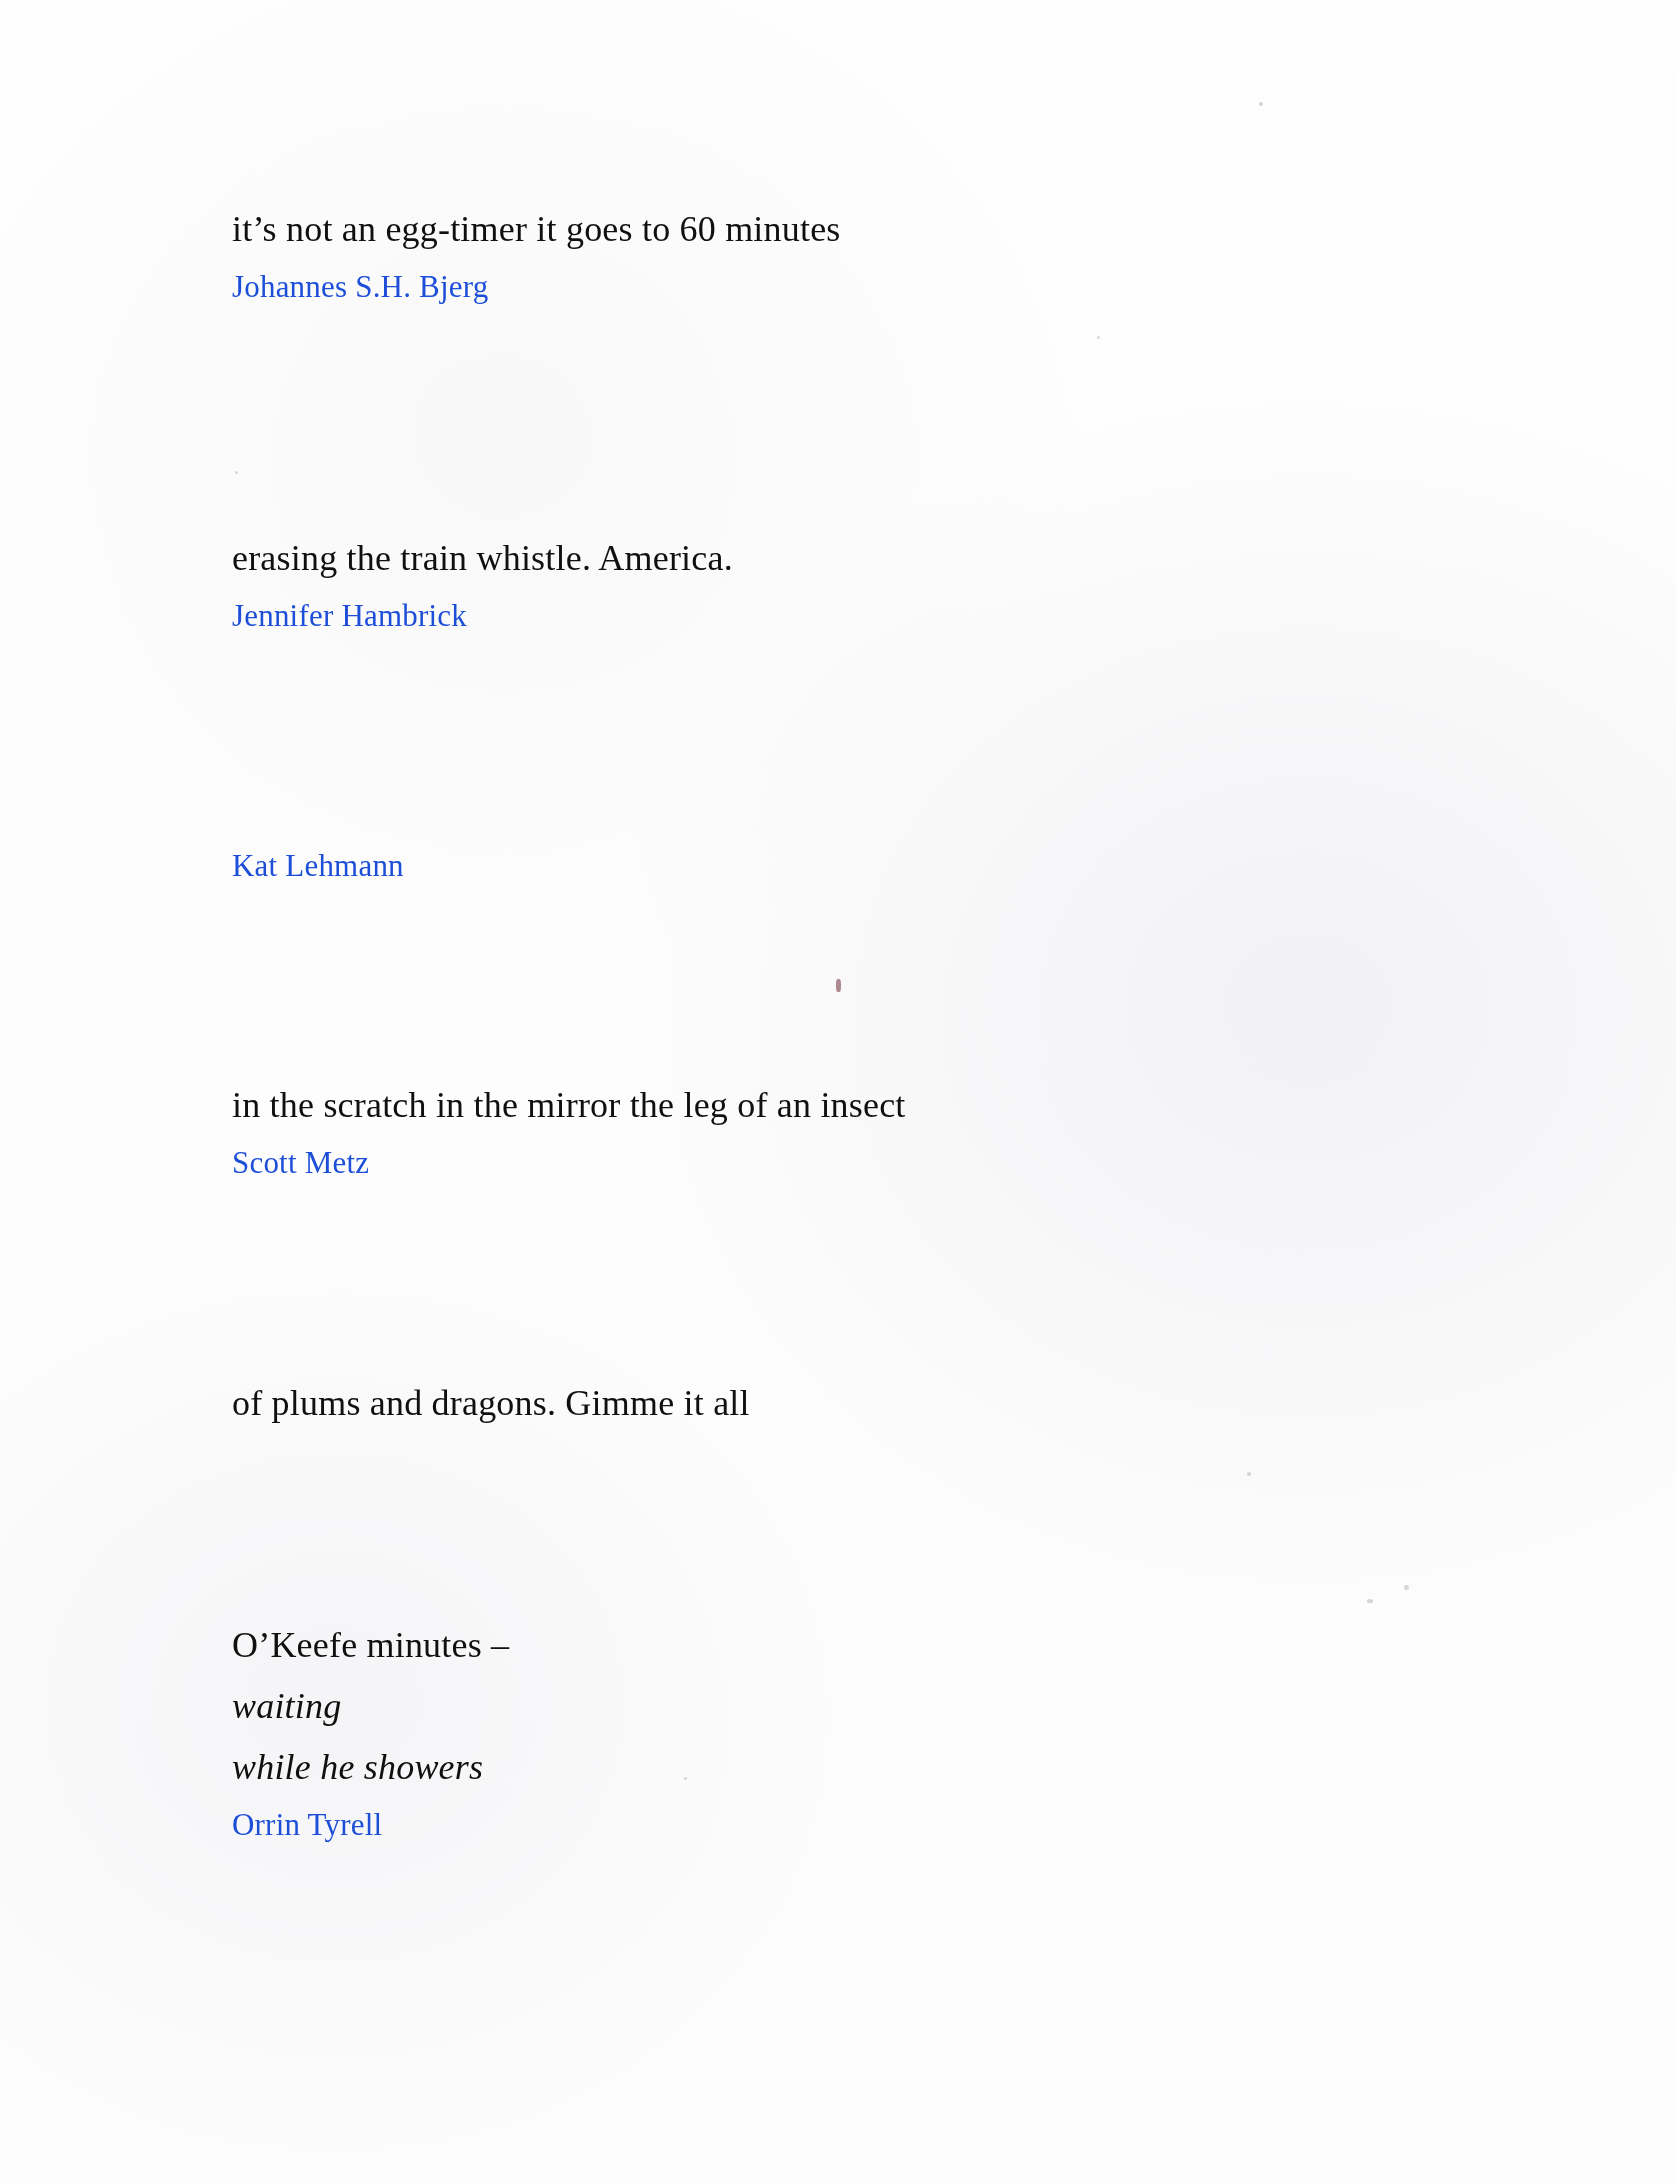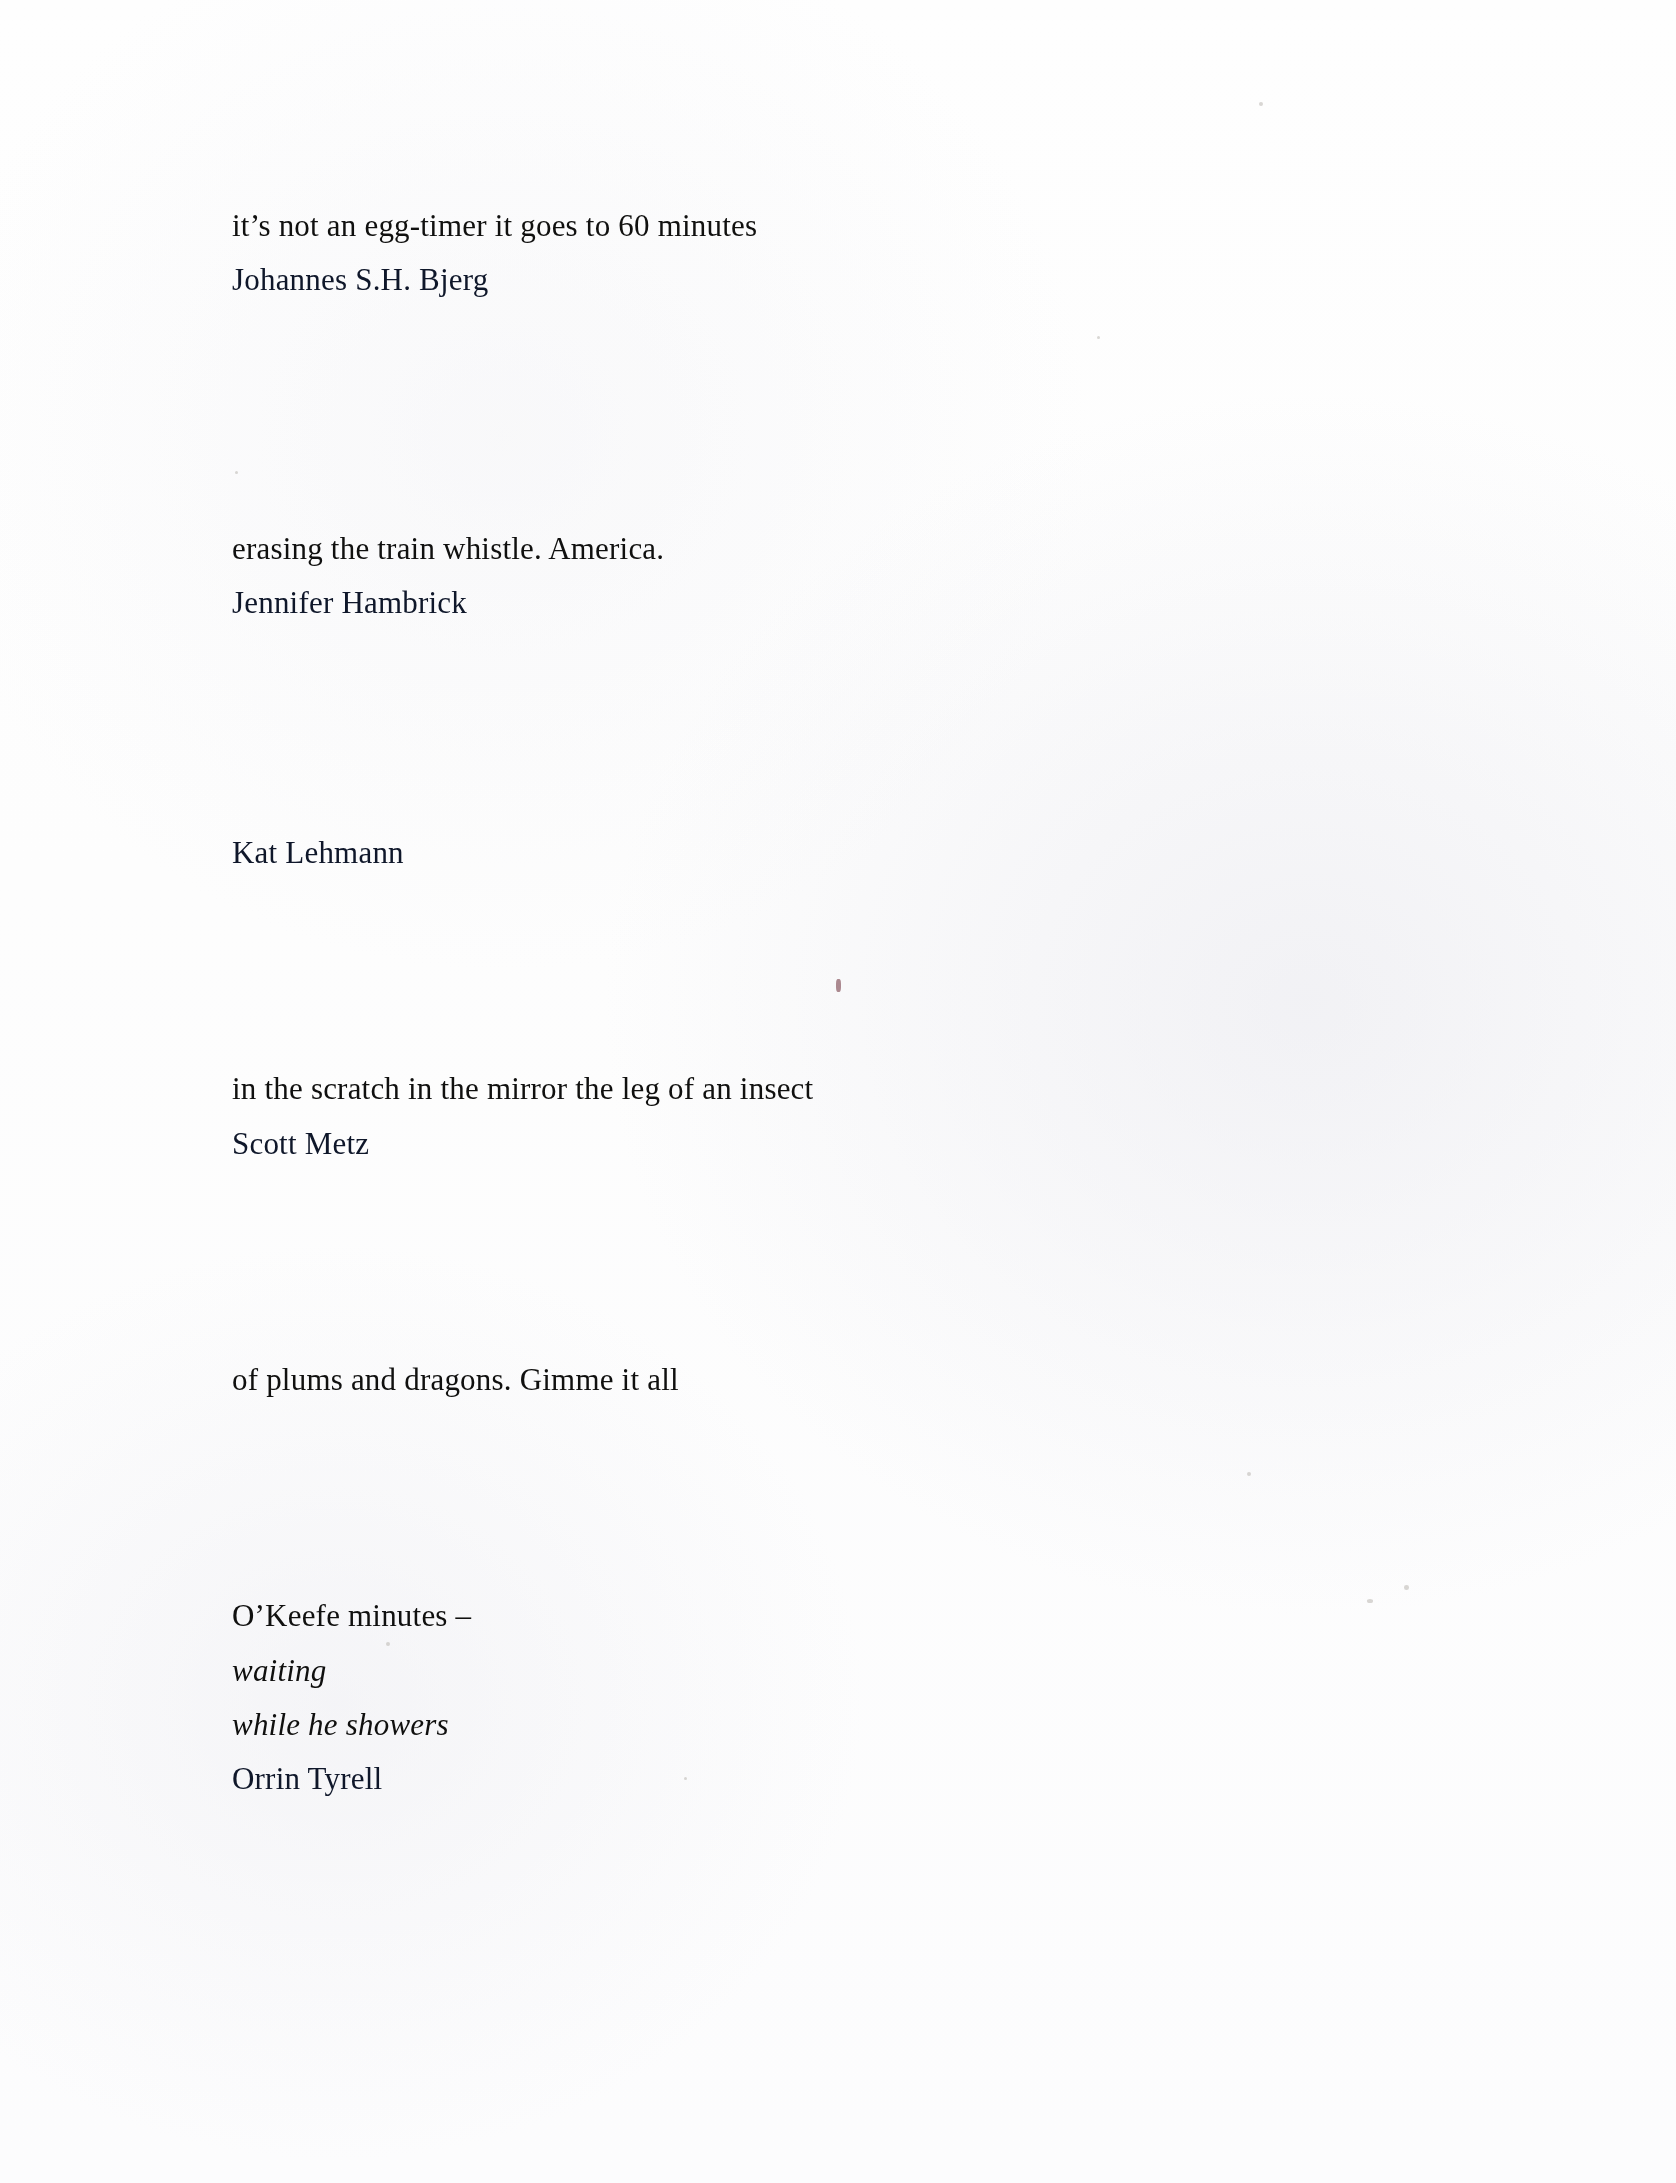--- a/index.html
+++ b/index.html
@@ -33,28 +33,28 @@
     top: 206px;
     width: 1177px;
   }
 
   .entry {
     margin-bottom: 0;
   }
 
   .poem-line {
     color: #10100f;
-    font-size: 31px;
+    font-size: 36px;
     line-height: 1.30;
     letter-spacing: 0.2px;
     white-space: pre-wrap;
   }
 
   .author {
-    color: #0f172a;
+    color: #1d4ed8;
     font-size: 31px;
     line-height: 1.30;
     letter-spacing: 0.2px;
     margin-top: 14px;
   }
 
   .gap-1 { height: 228px; }
   .gap-2 { height: 196px; }
   .gap-3 { height: 196px; }
   .gap-4 { height: 196px; }

